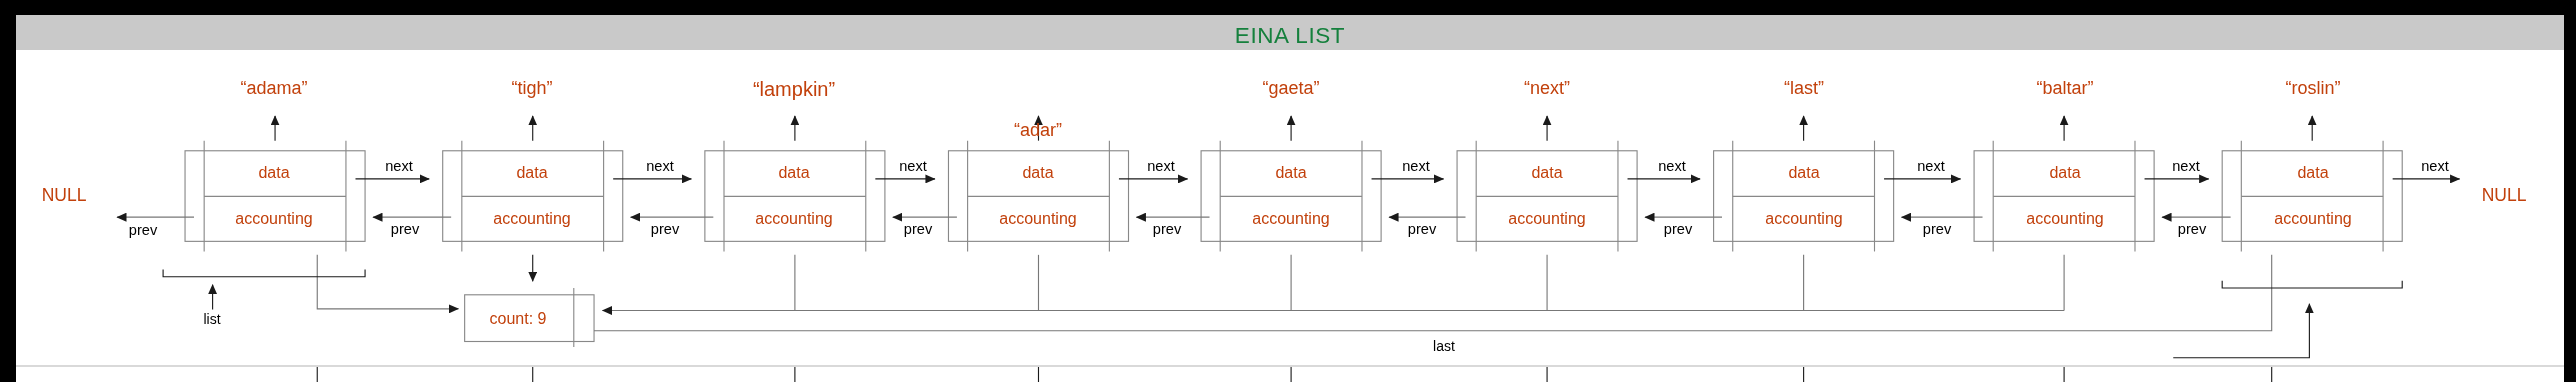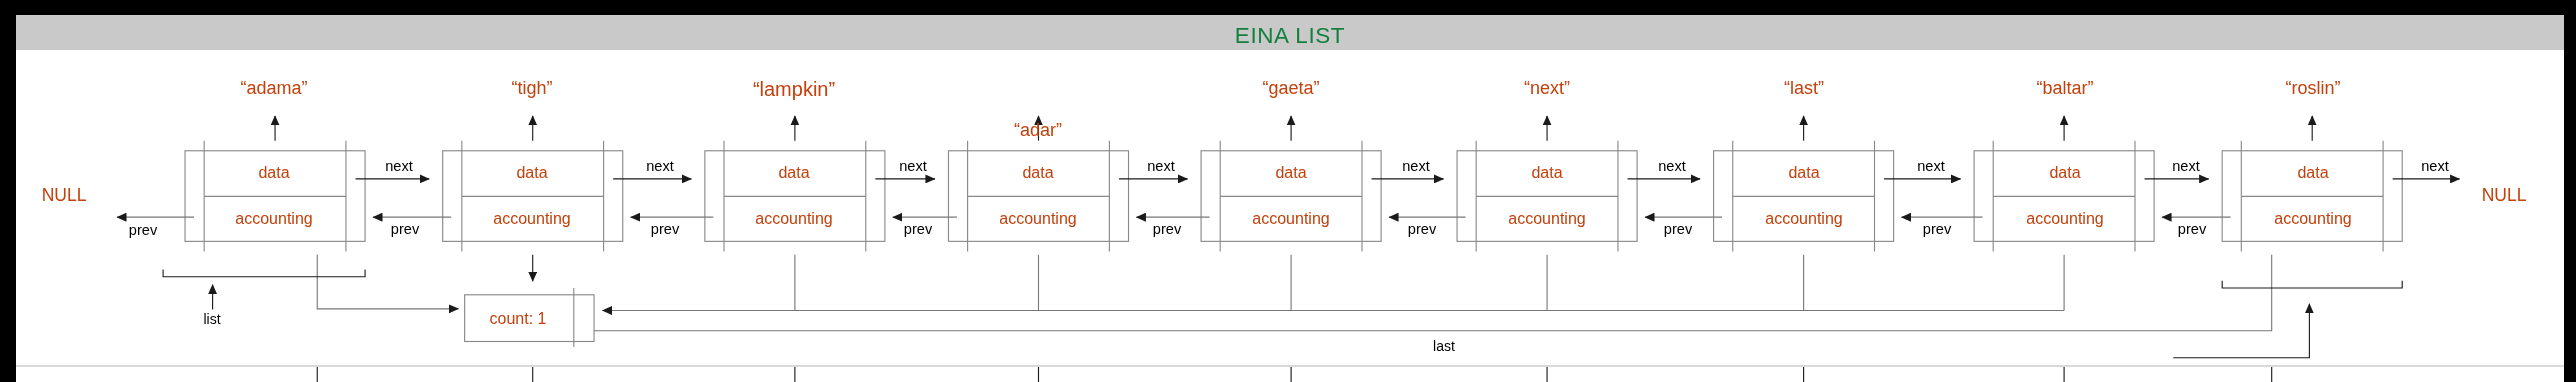--- a/index.html
+++ b/index.html
@@ -161,21 +161,21 @@
       <div class="lbl gray" style="left: 1672px; top: 158px; font-size: 14.6px;">next</div>
       <div class="lbl gray" style="left: 1678px; top: 221px; font-size: 14.6px;">prev</div>
       <div class="lbl gray" style="left: 1931px; top: 158px; font-size: 14.6px;">next</div>
       <div class="lbl gray" style="left: 1937px; top: 221px; font-size: 14.6px;">prev</div>
       <div class="lbl gray" style="left: 2186px; top: 158px; font-size: 14.6px;">next</div>
       <div class="lbl gray" style="left: 2192px; top: 221px; font-size: 14.6px;">prev</div>
       <div class="lbl gray" style="left: 2435px; top: 158px; font-size: 14.6px;">next</div>
       <div class="lbl dark" style="left: 2504px; top: 185px; font-size: 17.5px;">NULL</div>
       <div class="lbl gray" style="left: 143px; top: 222px; font-size: 14.6px;">prev</div>
       <div class="lbl dark" style="left: 64px; top: 185px; font-size: 17.5px;">NULL</div>
-      <div class="lbl dark" style="left: 518px; top: 310px; font-size: 16px;">count: 1</div>
+      <div class="lbl dark" style="left: 518px; top: 310px; font-size: 16px;">count: 9</div>
       <div class="lbl gray" style="left: 1434px; top: 338px; font-size: 14px; margin-left: 10px;">last</div>
       <div class="lbl gray" style="left: 212px; top: 311px; font-size: 14px; text-align: right;">list</div>
     </div>
   <div class="separator"></div>
   <div class="frame-top"></div>
   <div class="frame-left"></div>
   <div class="frame-right"></div>
 </div>
 
 

